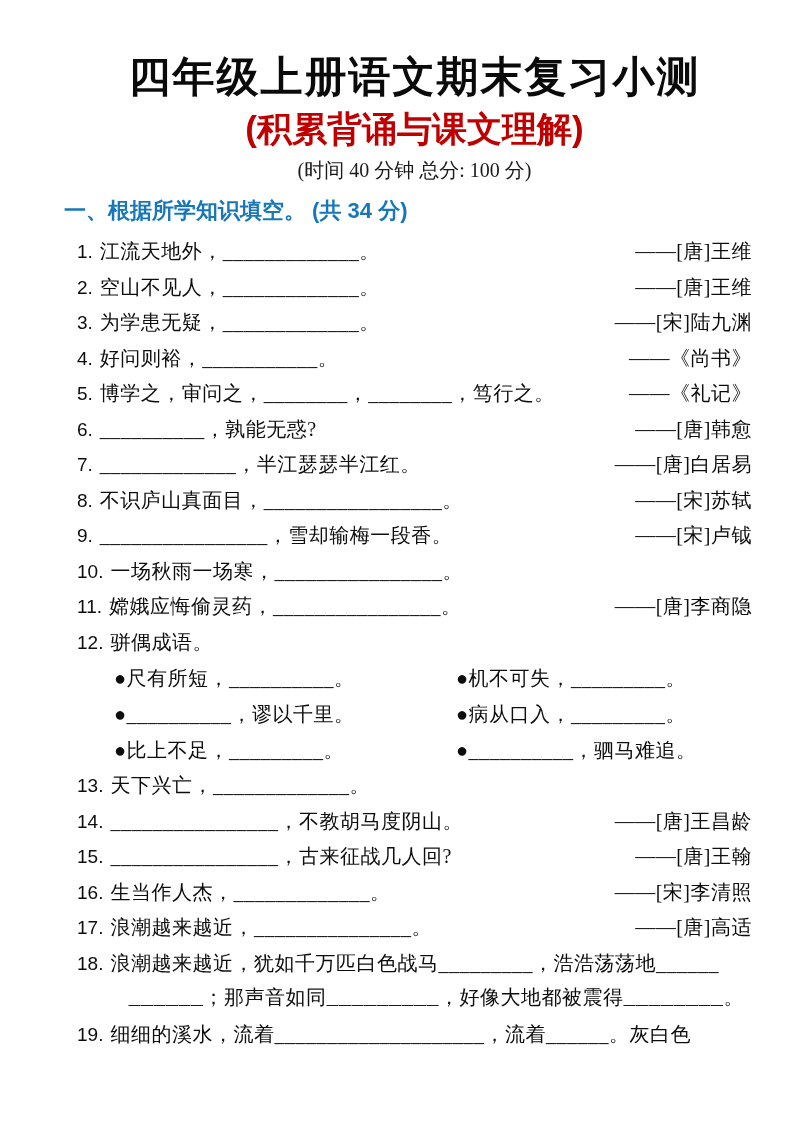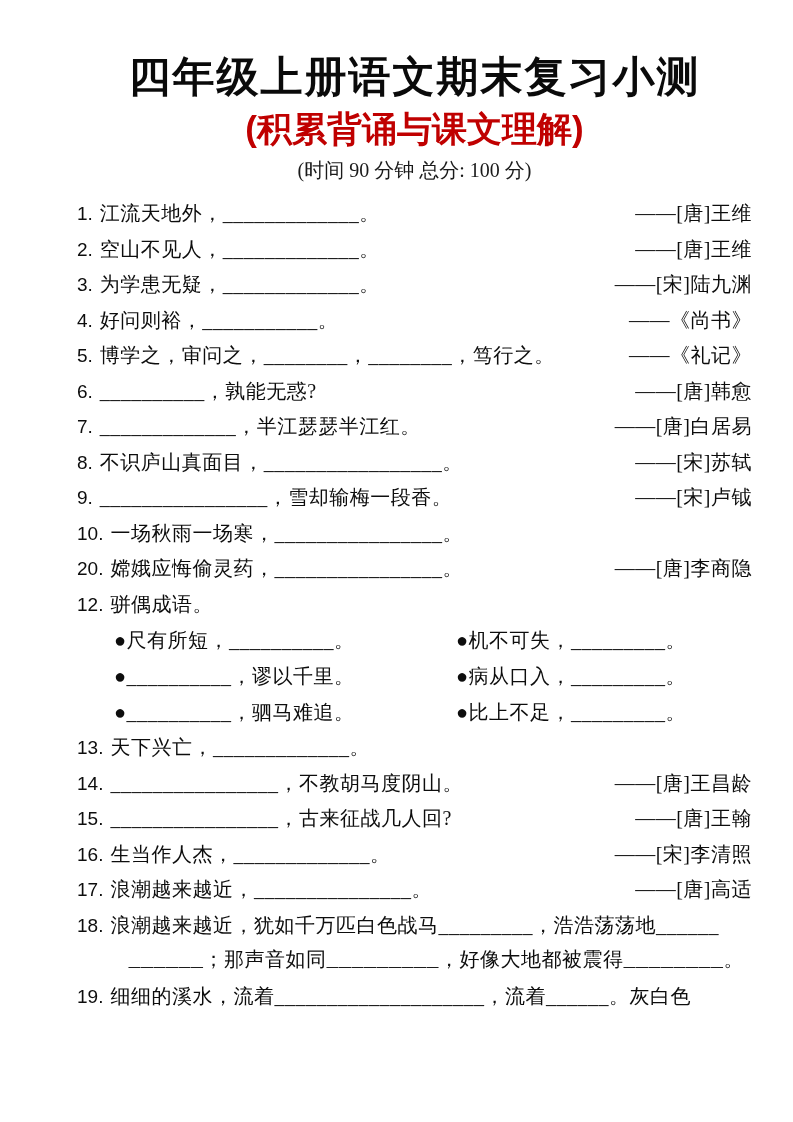--- a/index.html
+++ b/index.html
@@ -88,21 +88,22 @@
     line-height:36px;
     letter-spacing:0.5px;
   }
 </style>
 </head>
 <body>
 
 <div class="sheet">
   <h1 class="doc-title">四年级上册语文期末复习小测</h1>
   <div class="doc-subtitle">(积累背诵与课文理解)</div>
-  <div class="doc-info">(时间 90 分钟  总分: 100 分)</div>
+  <div class="doc-info">(时间 40 分钟  总分: 100 分)</div>
+  <div class="section-heading">一、根据所学知识填空。 (共 34 分)</div>
   <div class="question-list">
       <div class="q-row">
         <span class="q-num">1.</span>
         <div class="q-body">江流天地外，_____________。</div>
         <span class="q-author">——[唐]王维</span>
       </div>
       <div class="q-row">
         <span class="q-num">2.</span>
         <div class="q-body">空山不见人，_____________。</div>
         <span class="q-author">——[唐]王维</span>
@@ -140,35 +141,35 @@
       <div class="q-row">
         <span class="q-num">9.</span>
         <div class="q-body">________________，雪却输梅一段香。</div>
         <span class="q-author">——[宋]卢钺</span>
       </div>
       <div class="q-row">
         <span class="q-num">10.</span>
         <div class="q-body">一场秋雨一场寒，________________。</div>
       </div>
       <div class="q-row">
-        <span class="q-num">20.</span>
+        <span class="q-num">11.</span>
         <div class="q-body">嫦娥应悔偷灵药，________________。</div>
         <span class="q-author">——[唐]李商隐</span>
       </div>
       <div class="q-row">
         <span class="q-num">12.</span>
         <div class="q-body">骈偶成语。</div>
       </div>
       <div class="q-pairs">
         <span class="q-pair">●尺有所短，__________。</span>
         <span class="q-pair">●机不可失，_________。</span>
         <span class="q-pair">●__________，谬以千里。</span>
         <span class="q-pair">●病从口入，_________。</span>
+        <span class="q-pair">●比上不足，_________。</span>
         <span class="q-pair">●__________，驷马难追。</span>
-        <span class="q-pair">●比上不足，_________。</span>
       </div>
       <div class="q-row">
         <span class="q-num">13.</span>
         <div class="q-body">天下兴亡，_____________。</div>
       </div>
       <div class="q-row">
         <span class="q-num">14.</span>
         <div class="q-body">________________，不教胡马度阴山。</div>
         <span class="q-author">——[唐]王昌龄</span>
       </div>

